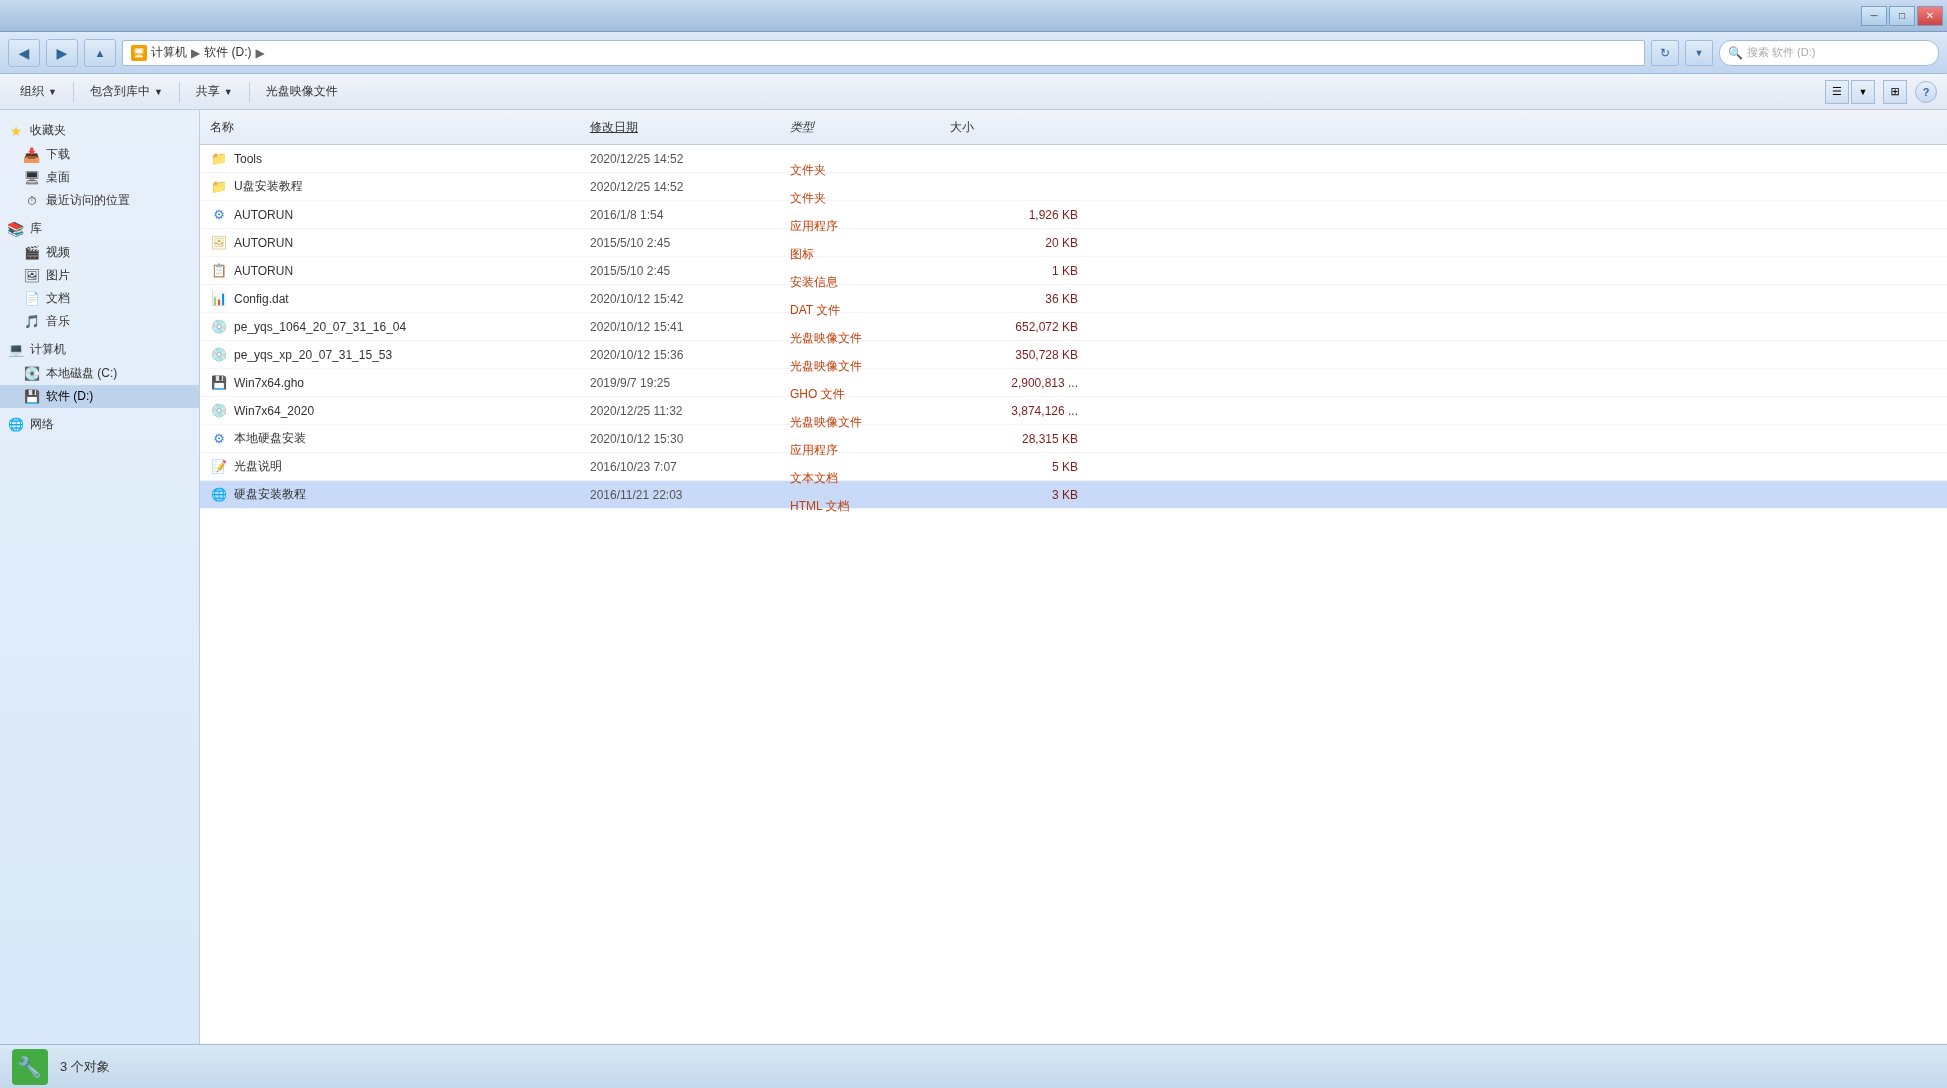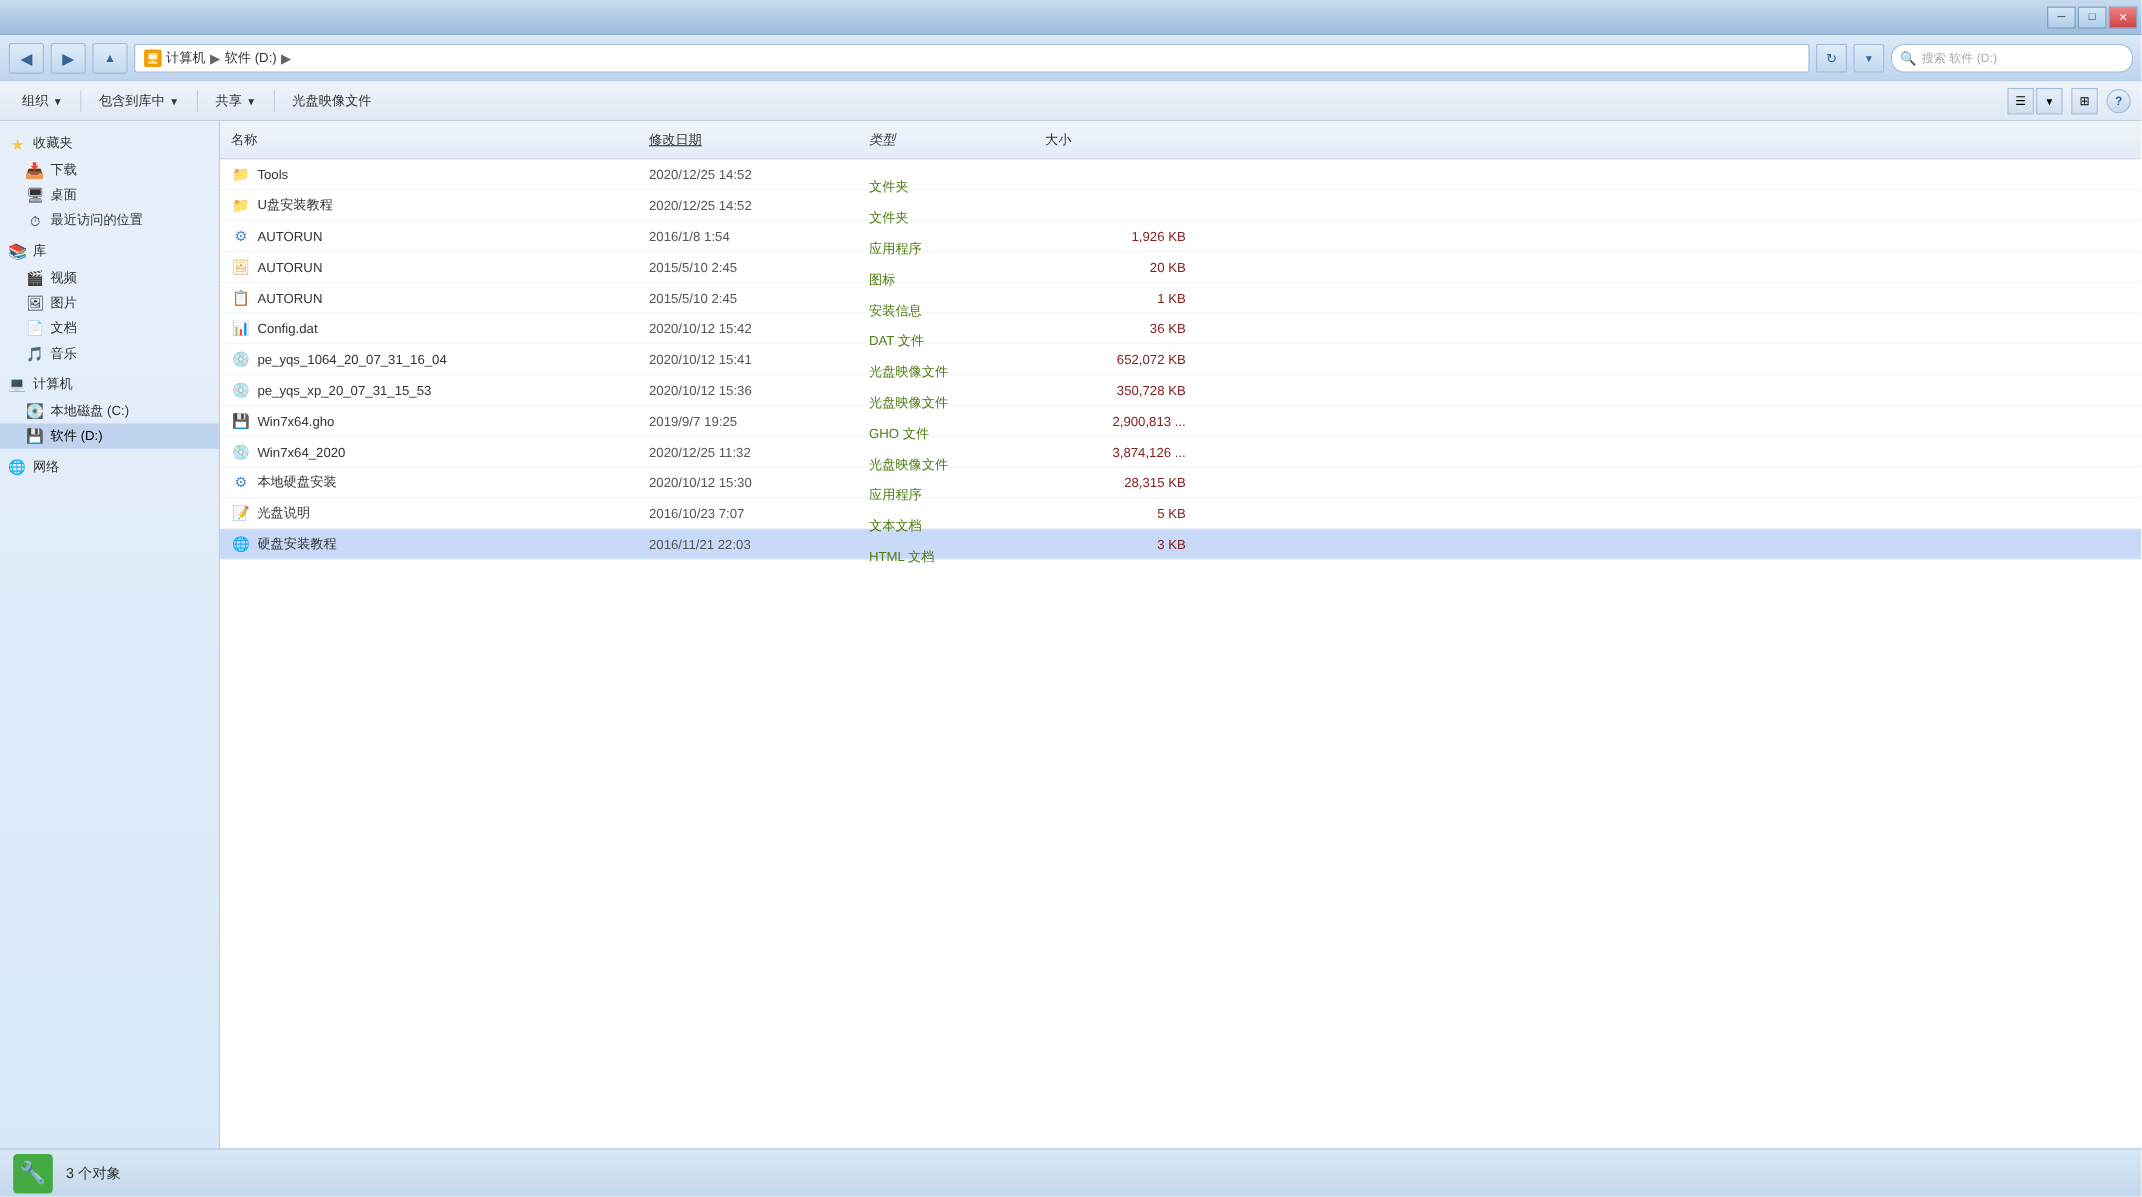--- a/index.html
+++ b/index.html
@@ -286,21 +286,21 @@
       font-size: 12px;
       color: #333;
       overflow: hidden;
       white-space: nowrap;
     }
     .file-cell-name {
       width: 380px;
       gap: 6px;
     }
     .file-cell-date { width: 200px; color: #555; }
-    .file-cell-type { width: 160px; color: #4d7c0f; margin-top: 24px; }
+    .file-cell-type { width: 160px; color: #c2410c; margin-top: 24px; }
     .file-cell-size { width: 140px; color: #7f1d1d; text-align: right; justify-content: flex-end; }
 
     
     .fi {
       width: 18px;
       height: 18px;
       display: flex;
       align-items: center;
       justify-content: center;
       flex-shrink: 0;

